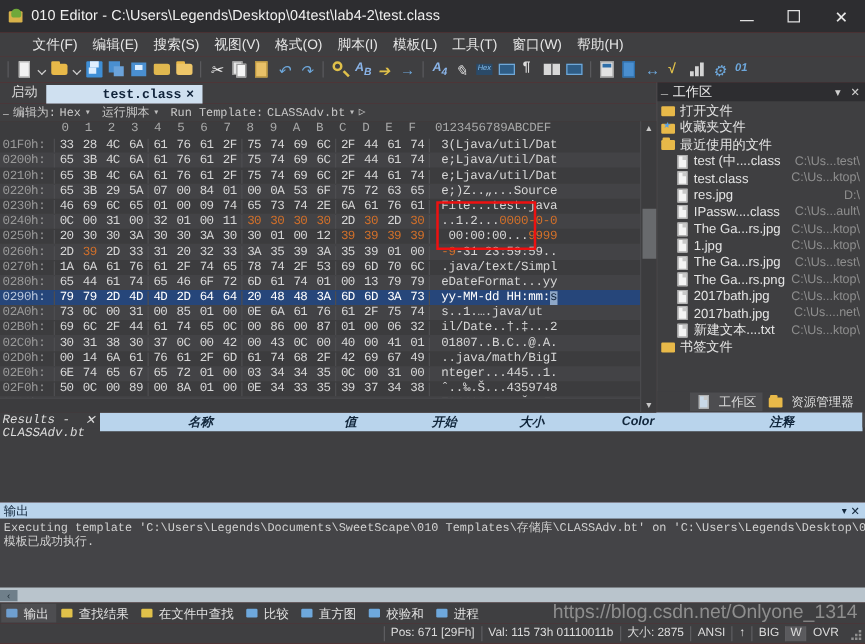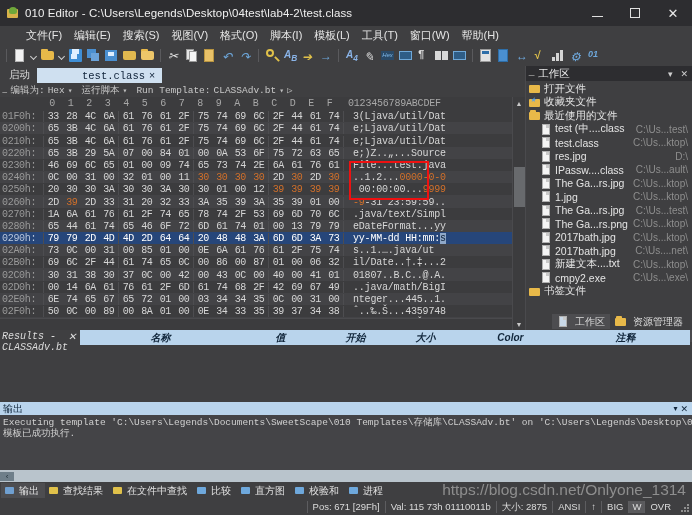--- a/index.html
+++ b/index.html
@@ -86,21 +86,21 @@
 
   
   .mainrow { display:flex; flex:1 1 auto; min-height:0; }
   .leftcol { display:flex; flex-direction:column; flex:1 1 auto; min-width:0; }
 
   
   .doctabs { height:17px; background:#3f3f41; display:flex; align-items:flex-end; flex:0 0 17px;
              padding-left:2px; }
   .dtab { font-size:10.5px; color:#dcdcdc; padding:2px 7px 2px 7px; height:15px; line-height:11px;
           font-family:"Liberation Mono", monospace; white-space:nowrap; }
-  .dtab.active { background:#cfe0f0; color:#10233a; font-weight:normal;padding-left:45px; }
+  .dtab.active { background:#cfe0f0; color:#10233a; font-weight:bold;padding-left:45px; }
   .dtab .x { margin-left:4px; font-family:"Liberation Sans",sans-serif; }
 
   
   .hexbar { height:14px; background:#3f3f41; display:flex; align-items:center; flex:0 0 14px;
             font-family:"Liberation Mono", monospace; font-size:9.5px; color:#c9c9c9; gap:3px;
             padding-left:2px; }
   .hexbar .pin { color:#b9b9b9; font-size:9px; }
   .hexbar .cv { font-size:8px; color:#bdbdbd; }
   .hexbar .play { color:#c0c0c0; font-size:9px; }
 
@@ -1065,27 +1065,20 @@
             <span class="wsname">2017bath.jpg</span>
             <span class="wspath">C:\Us....net\</span>
           </div>
           <div class="wsrow ind">
             <span class="wsicon">
               <i class="fi-file"></i>
             </span>
             <span class="wsname">新建文本....txt</span>
             <span class="wspath">C:\Us...ktop\</span>
           </div>
-          <div class="wsrow ind">
-            <span class="wsicon">
-              <i class="fi-file"></i>
-            </span>
-            <span class="wsname">cmpy2.exe</span>
-            <span class="wspath">C:\Us...\exe\</span>
-          </div>
           <div class="wsrow">
             <span class="wsicon">
               <i class="fi-fold"></i>
             </span>
             <span class="wsname">书签文件</span>
           </div>
         </div>
       <div class="wstabs">
         <div class="wstab active">
           <span class="wsicon">

